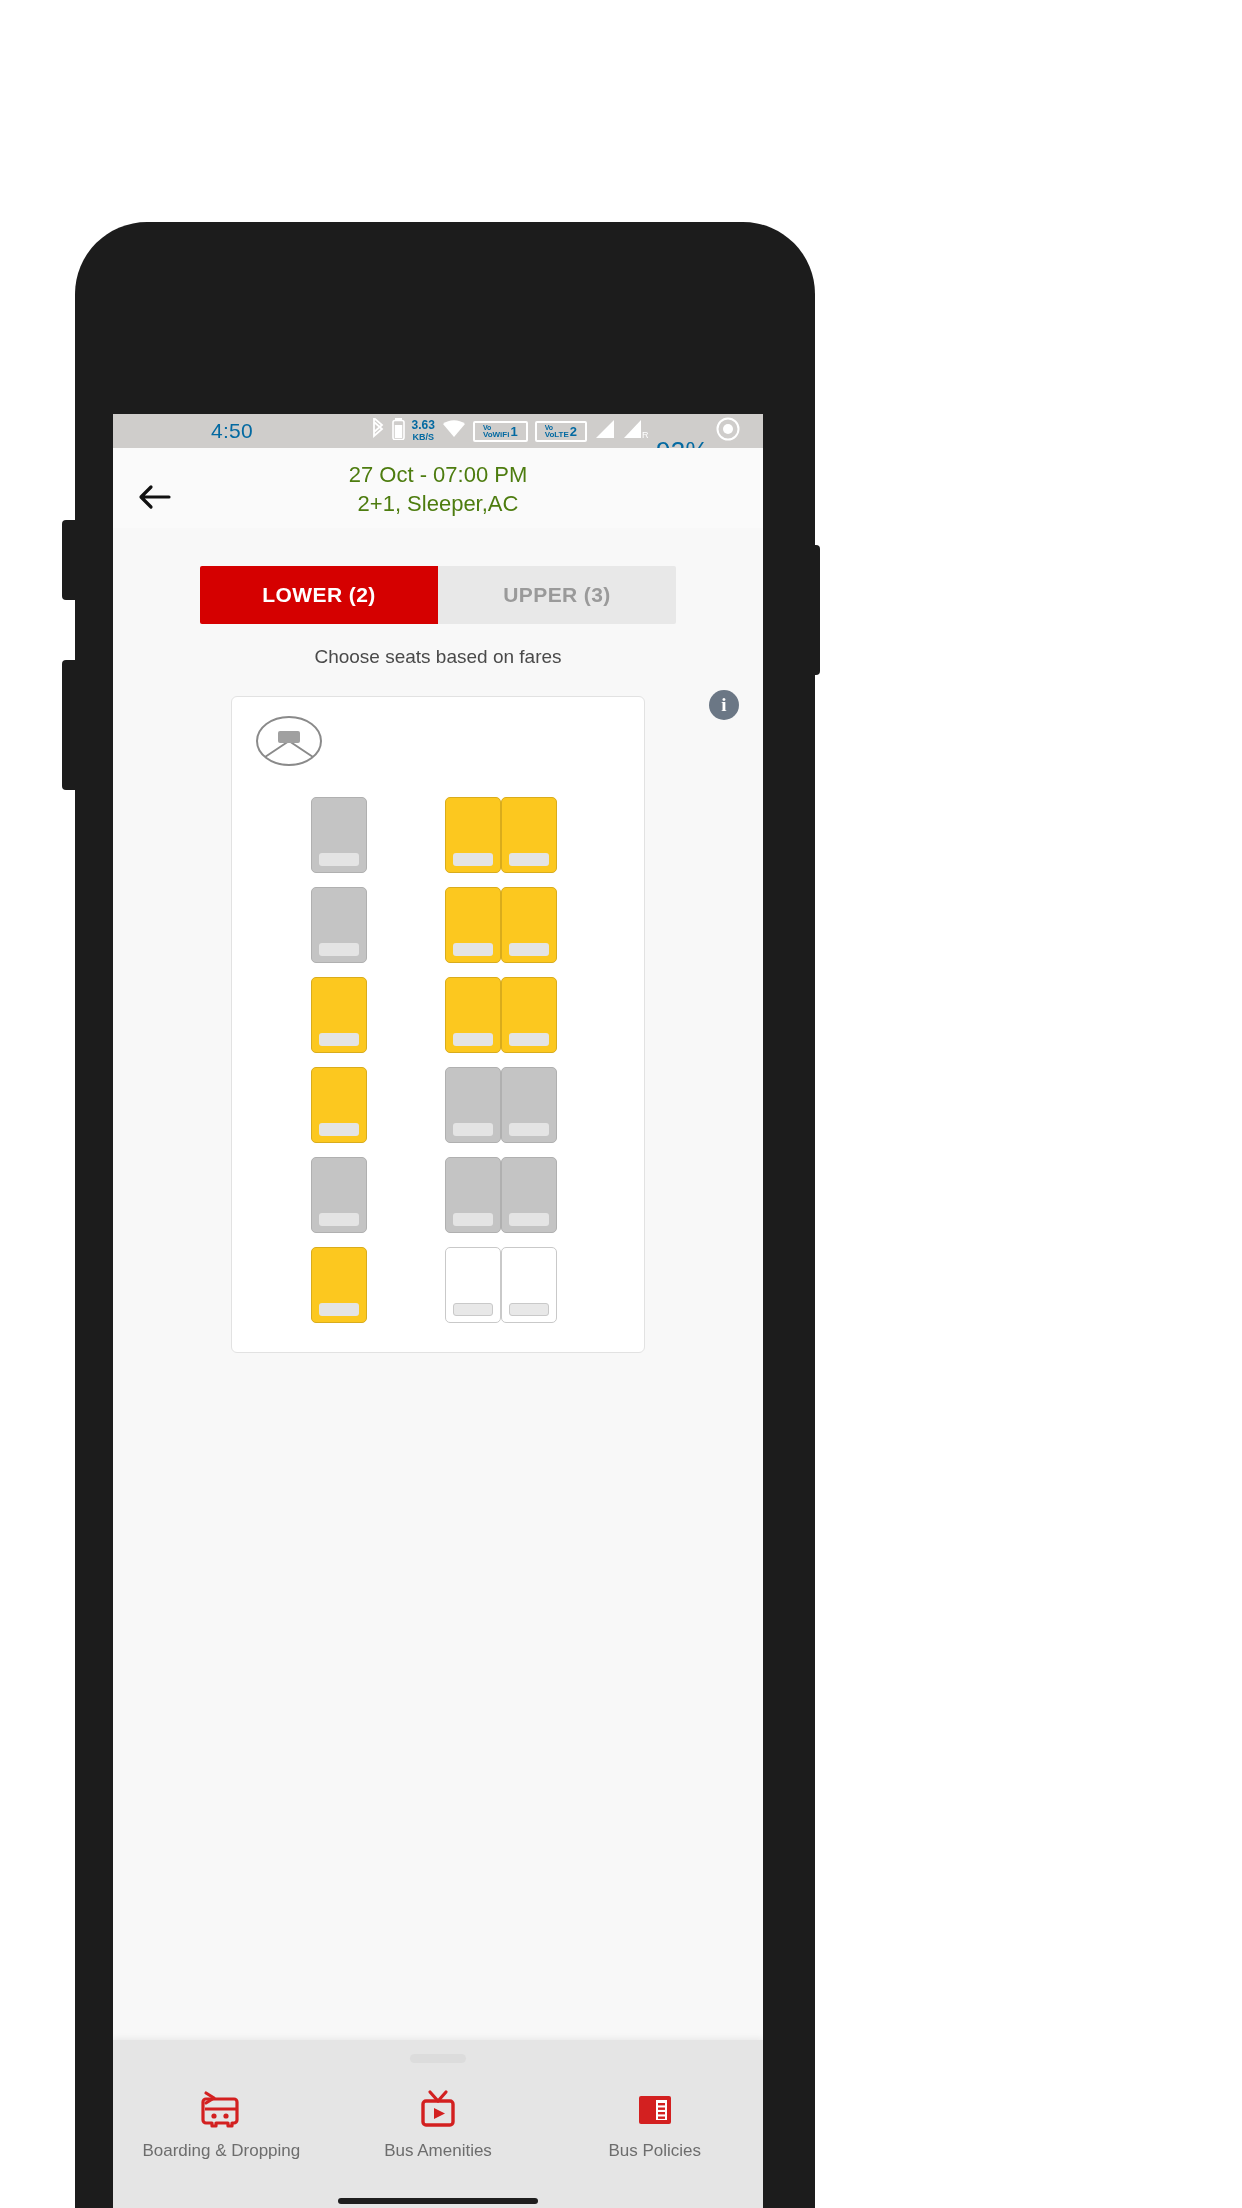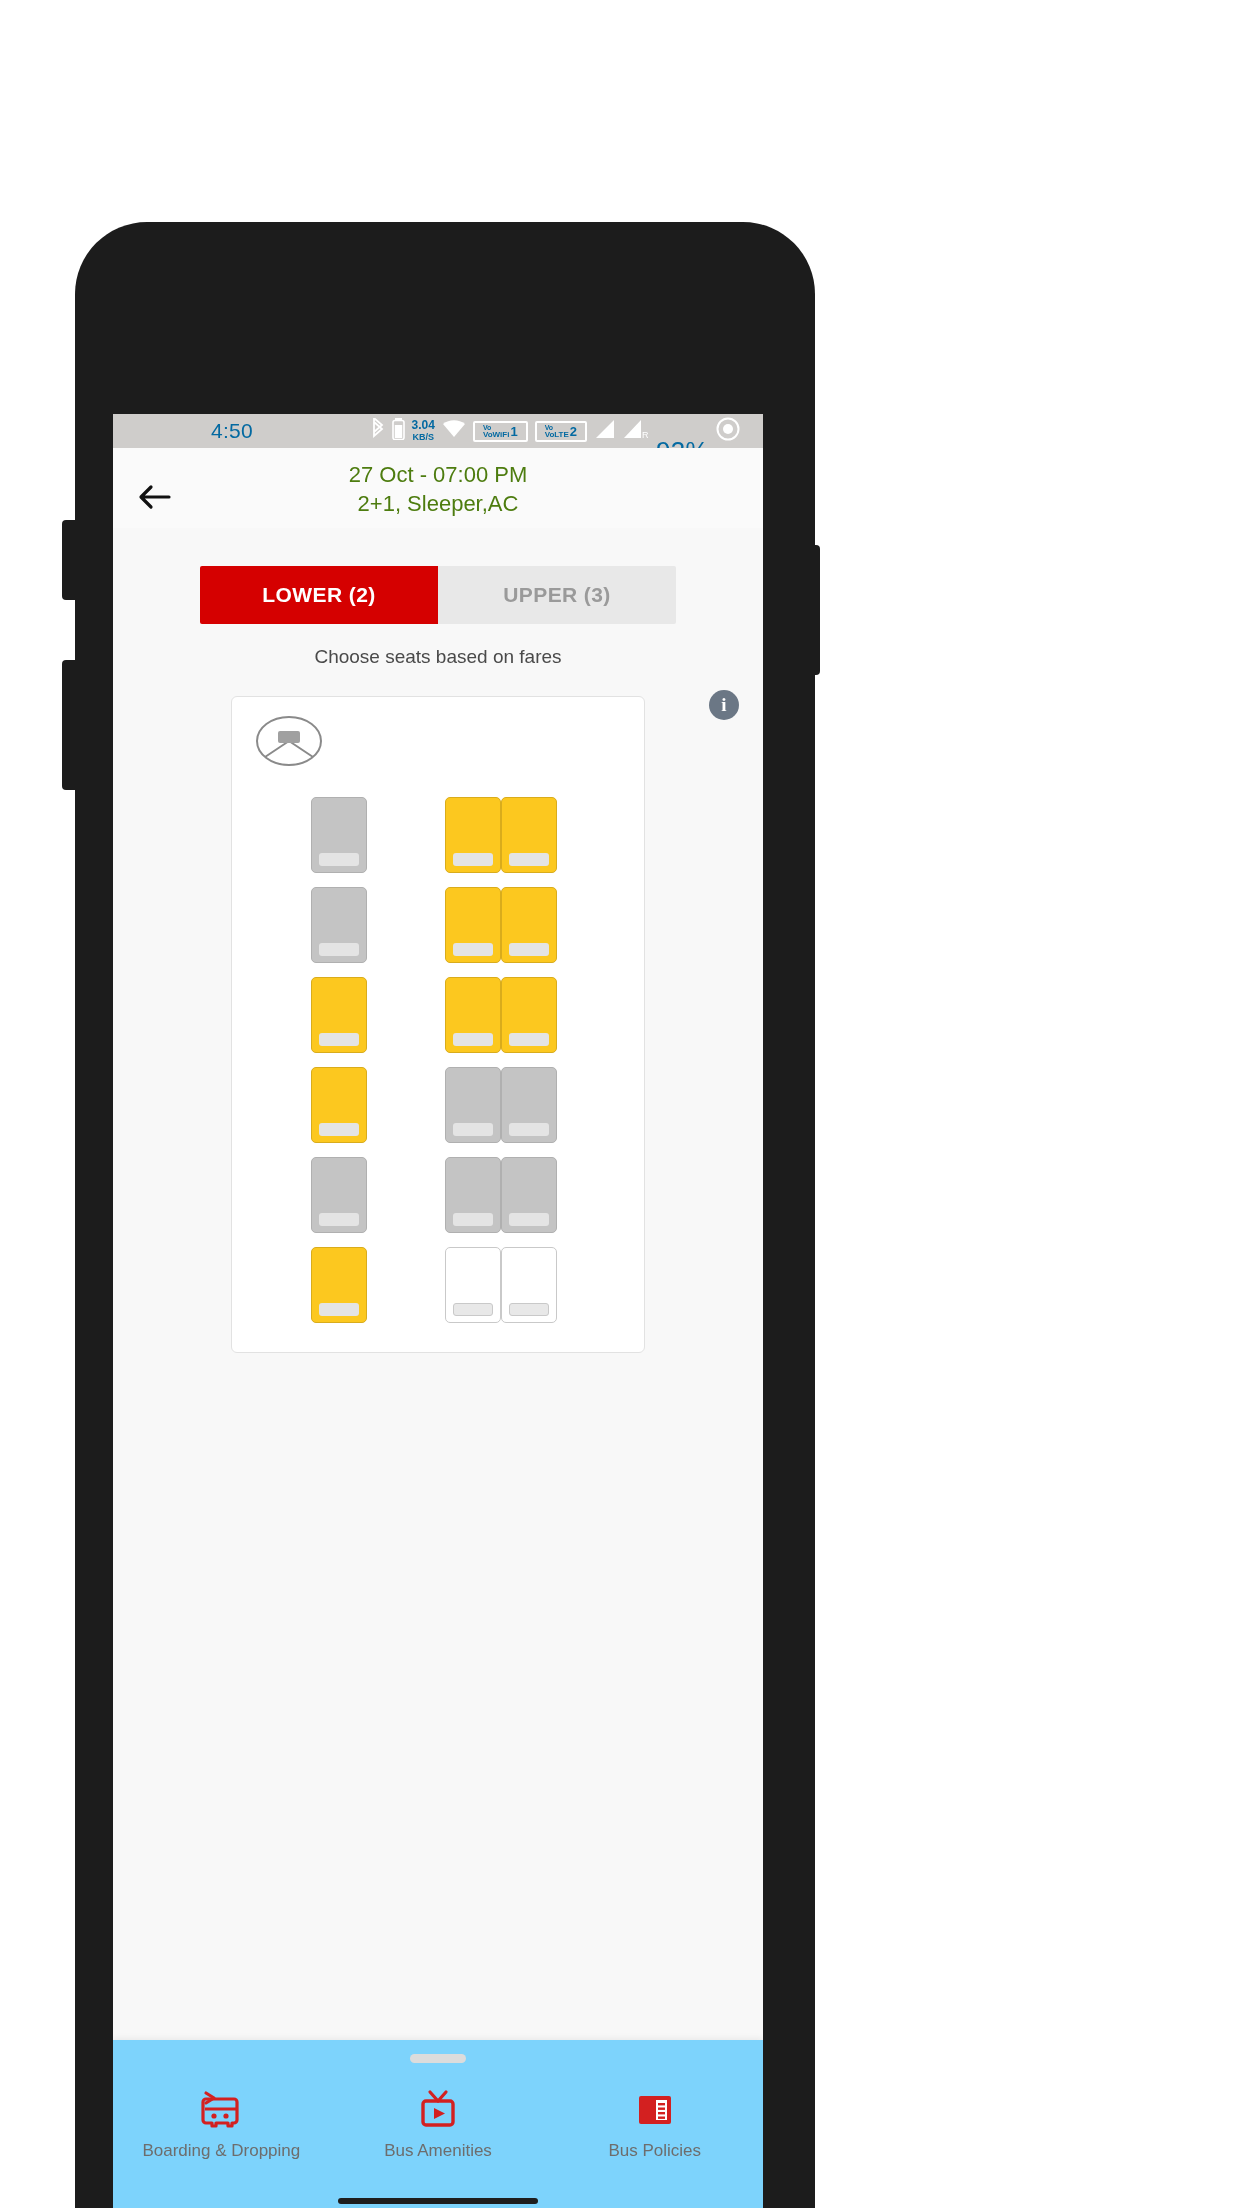--- a/index.html
+++ b/index.html
@@ -241,21 +241,21 @@
   }
   .seat.empty .pillow { background: #e8e8e8; border: 1px solid #c9c9c9; box-sizing: border-box; }
   .aisle { }
 
   
   .sheet-wrap {
     position: absolute;
     left: 0;
     right: 0;
     bottom: 0;
-    background: #7dd3fc;
+    background: #e5e5e5;
     box-shadow: 0 -2px 6px rgba(0,0,0,0.06);
     height: 168px;
   }
   .sheet-handle {
     width: 56px;
     height: 9px;
     background: #dcdcdc;
     border-radius: 5px;
     margin: 14px auto 0 auto;
     cursor: pointer;
@@ -309,21 +309,21 @@
             </svg>
         </span>
         <span class="sb-ico">
           <svg width="13" height="22" viewBox="0 0 13 22">
             <rect x="3" y="0" width="7" height="2.5" fill="#fff"></rect>
             <rect x="1" y="2.5" width="11" height="19" rx="2" fill="none" stroke="#fff" stroke-width="1.6"></rect>
             <rect x="2.8" y="7" width="7.4" height="13" fill="#fff"></rect>
           </svg>
         </span>
         <span class="sb-speed">
-          <span>3.04</span><br>
+          <span>3.63</span><br>
           <span class="u">KB/S</span>
         </span>
         <span class="sb-ico">
           <svg width="24" height="20" viewBox="0 0 24 20">
               <path d="M1 5 C7 0, 17 0, 23 5 L12 18 Z" fill="#fff"></path>
             </svg>
         </span>
         <span class="sb-net">
           <span class="stack">
             <span style="font-size:7px;line-height:7px">Vo</span>

